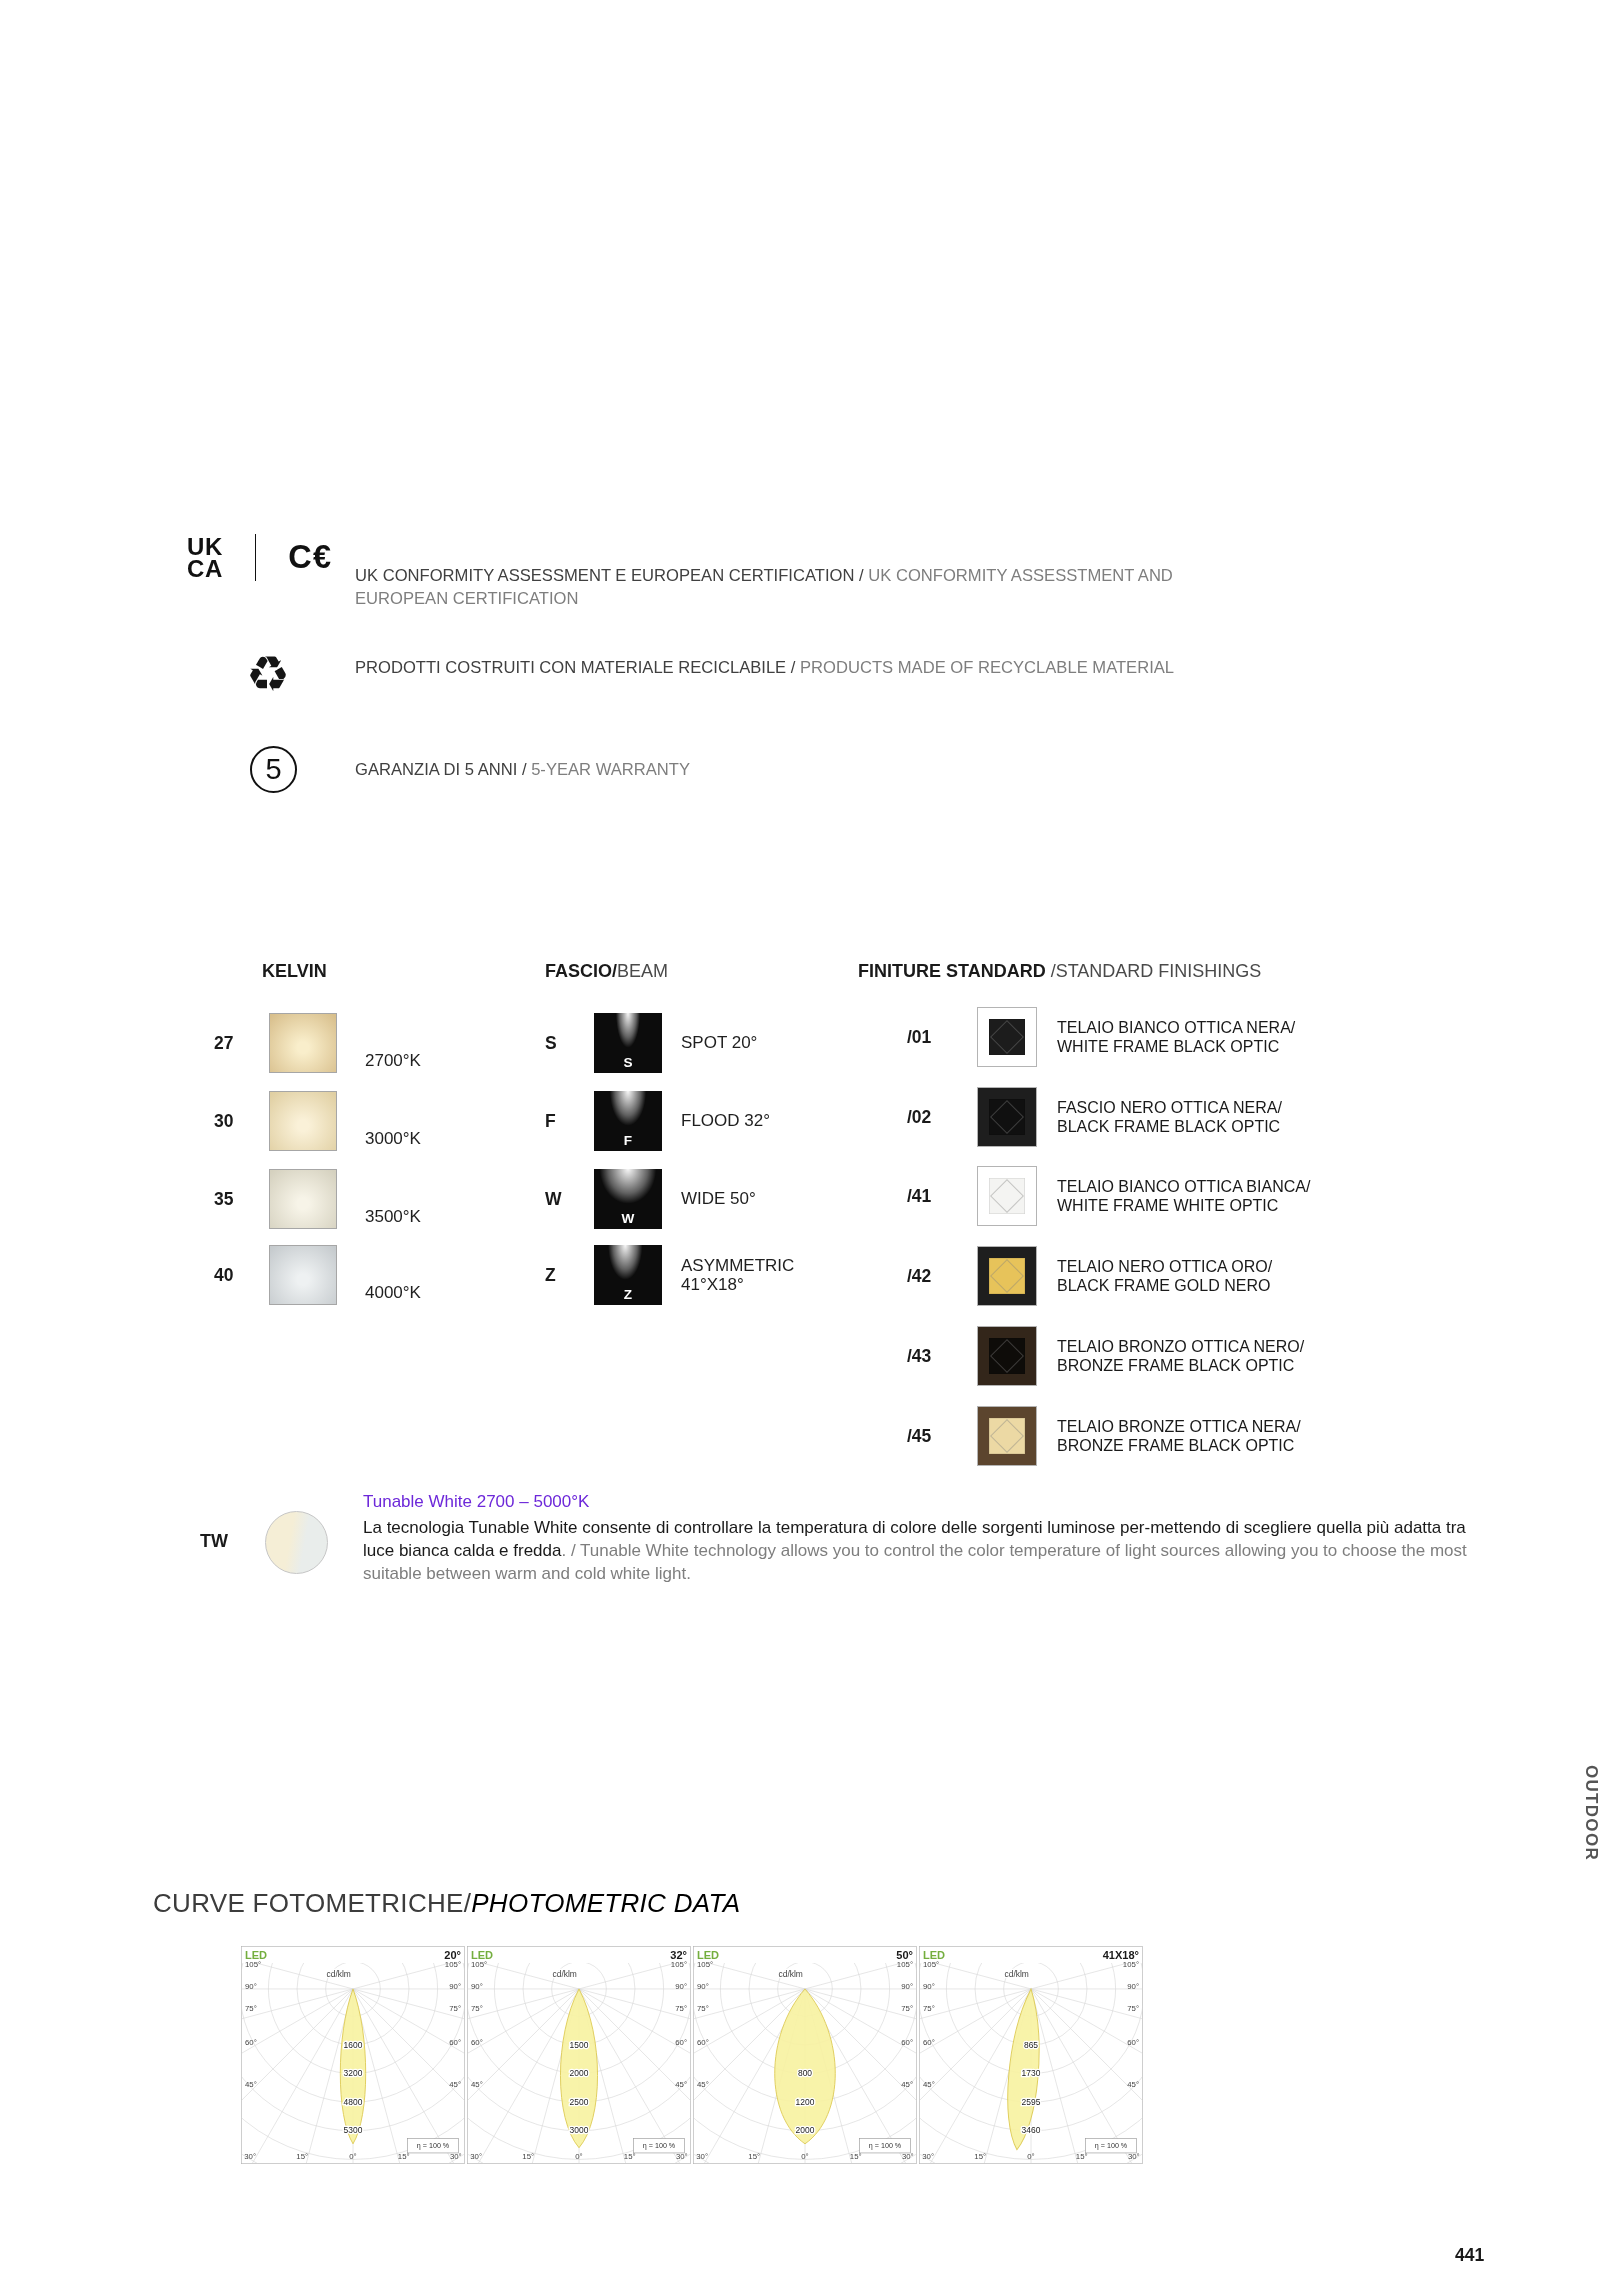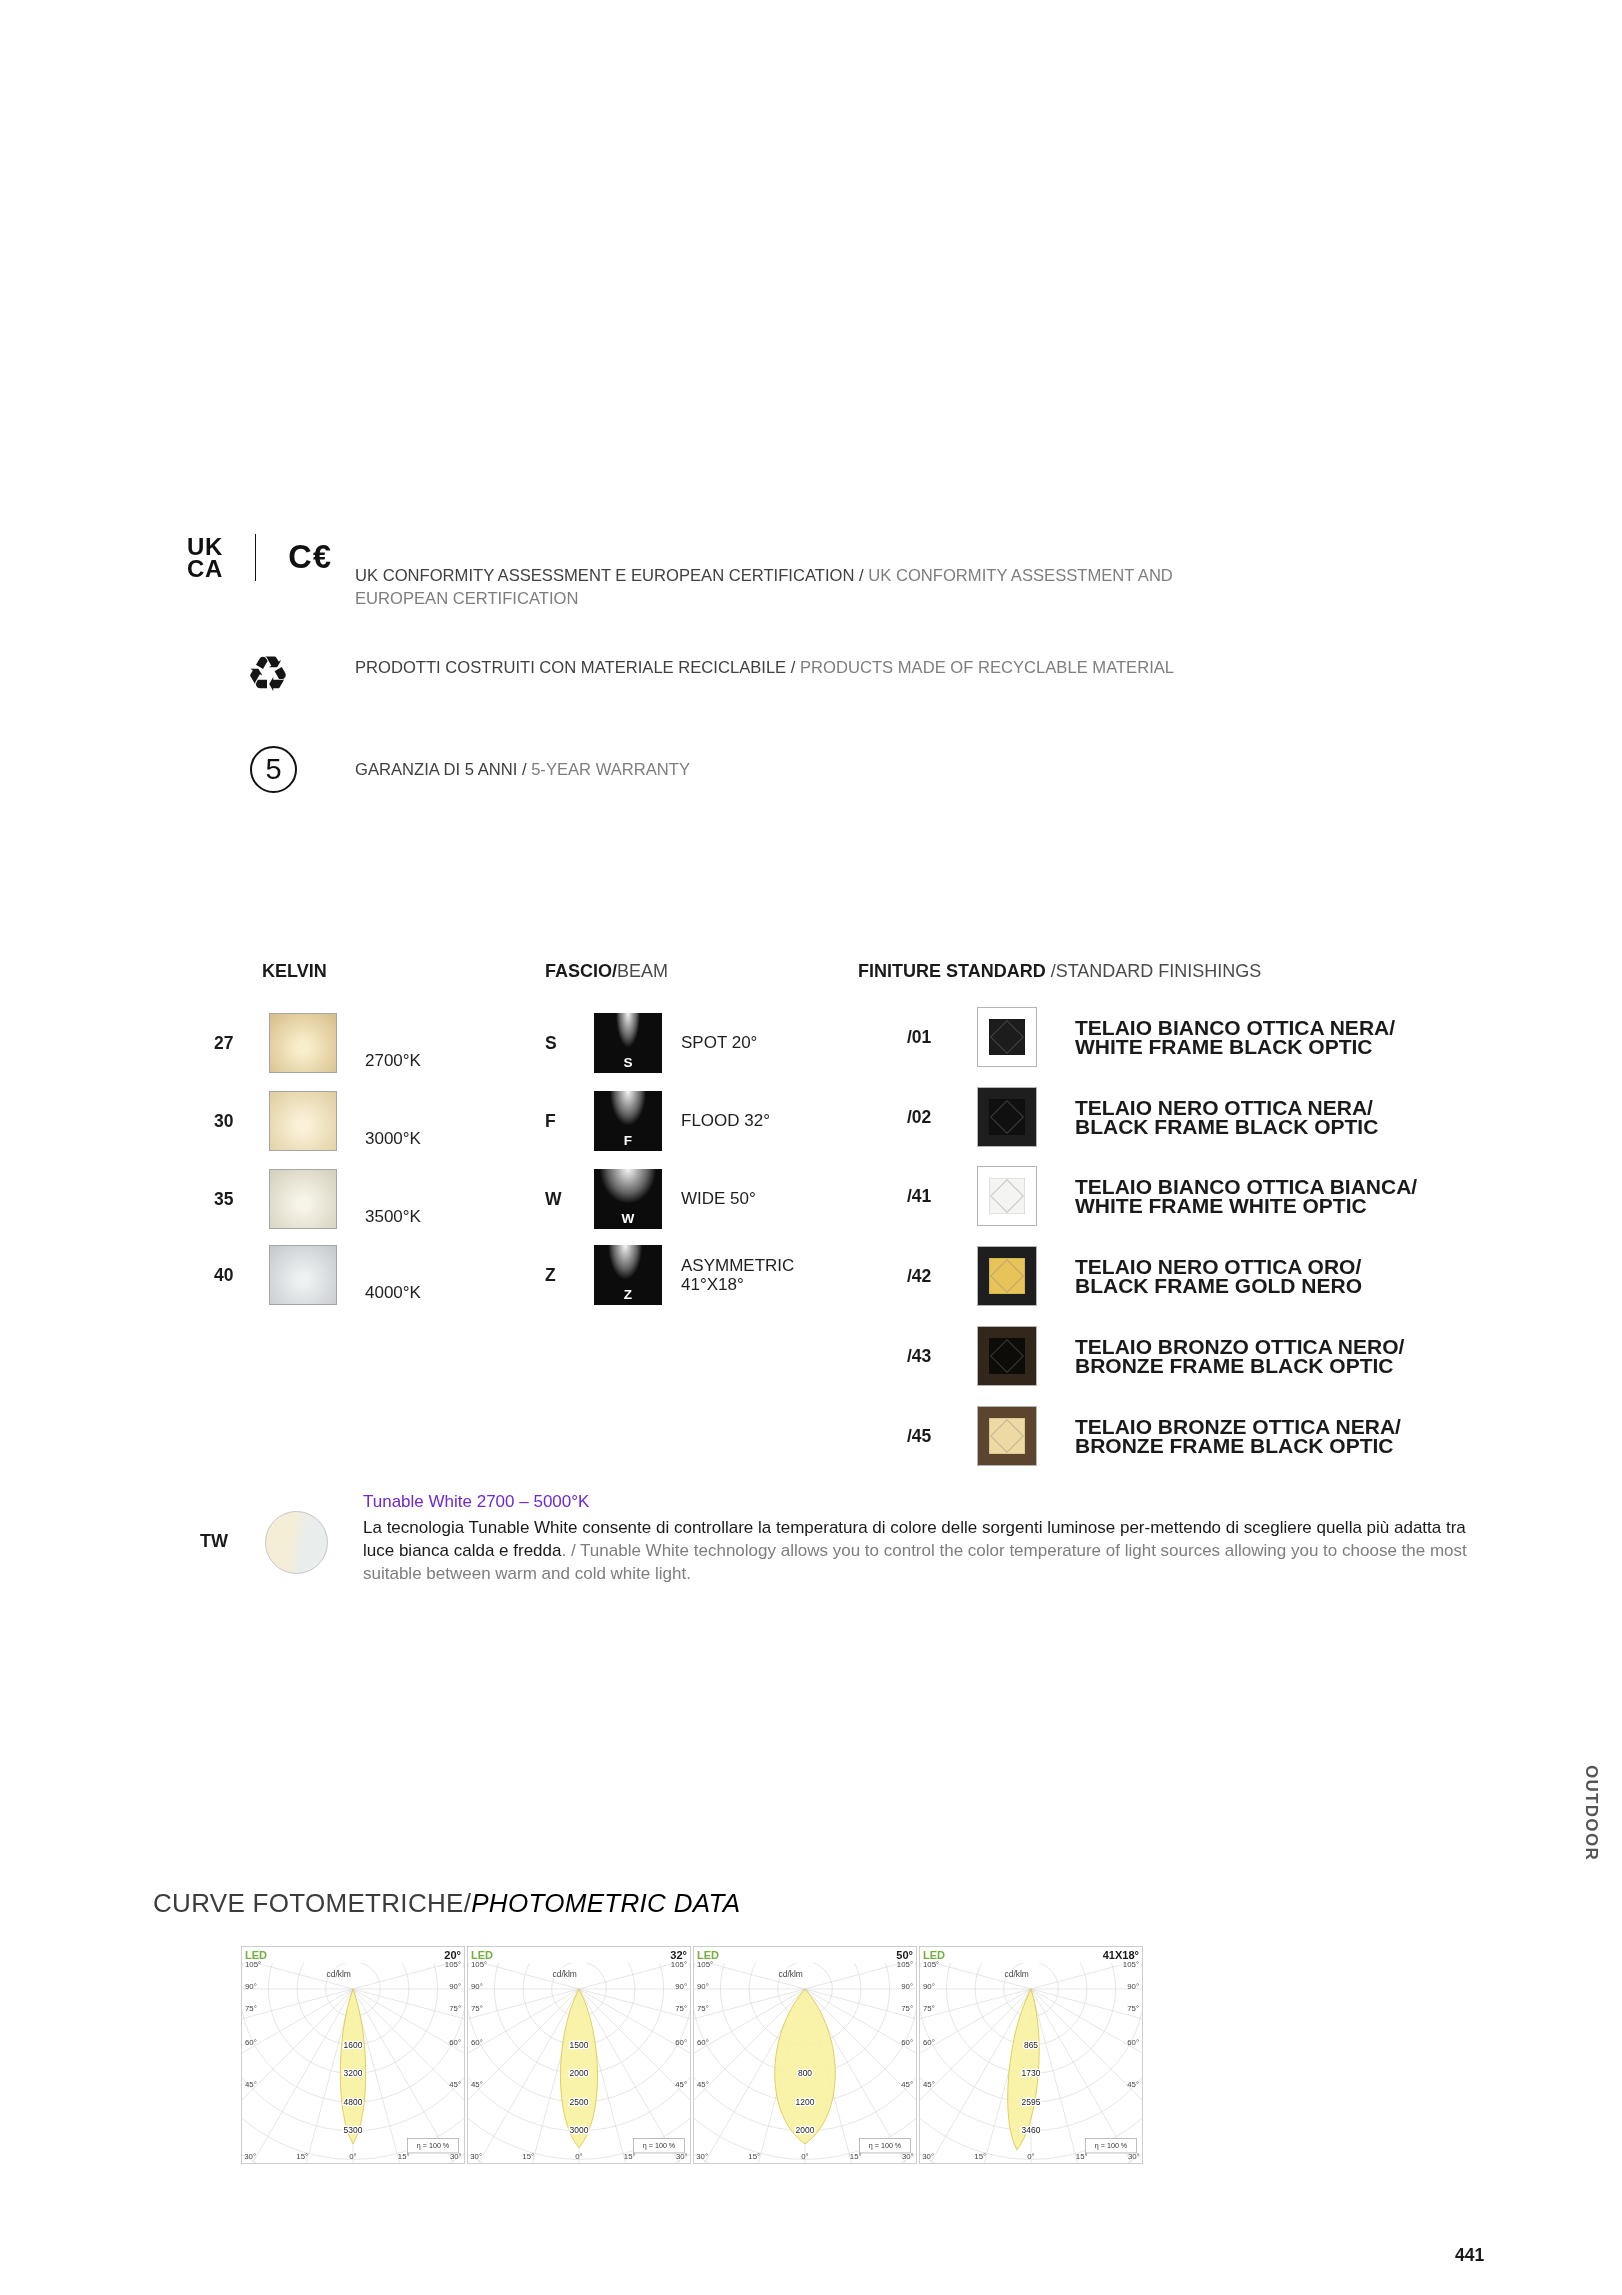--- a/index.html
+++ b/index.html
@@ -49,21 +49,21 @@
   .blabel { margin-left:19px; font-size:17px; color:#1f1f1f; width:149px; line-height:19.5px; }
 
   .frow { left:907px; height:60px; }
   .fcode { width:70px; font-size:17.5px; font-weight:700; }
   .fswatch { width:60px; height:60px; border:0.6px solid #b4b4b4; flex:0 0 auto;
              display:flex; align-items:center; justify-content:center; }
   .optic { width:36px; height:36px; box-shadow: inset 0 0 0 0.6px rgba(0,0,0,0.14);
            display:flex; align-items:center; justify-content:center; }
   .optic::after { content:''; width:22px; height:22px; transform:rotate(45deg);
                   border:0.6px solid rgba(128,128,128,0.40); }
-  .ftext { margin-left:38px; font-size:21px; font-weight:700; line-height:19.5px; white-space:nowrap; }
+  .ftext { margin-left:20px; font-size:16px; font-weight:400; line-height:19.5px; white-space:nowrap; }
 
   
   .tw-code { font-size:18px; font-weight:700; }
   .tw-circle { width:63px; height:63px; border-radius:50%; border:0.6px solid #c6c6c6;
                background:linear-gradient(100deg, #f5eed6 40%, #e9edeb 62%); }
   .tw-text { width:1105px; font-size:17px; line-height:23px; color:#7e7e7e; }
   .tw-text .t1 { color:#6d28d9; display:block; margin-bottom:2.6px; }
   .tw-text b { color:#1a1a1a; font-weight:400; }
 
   
@@ -173,21 +173,21 @@
       <span>TELAIO BIANCO OTTICA NERA/</span><br>
       <span>WHITE FRAME BLACK OPTIC</span>
     </span>
   </div>
   <div class="frow" style="top:1087px;">
     <span class="fcode">/02</span>
     <span class="fswatch" style="background: rgb(30, 30, 30);">
         <span class="optic" style="background: rgb(16, 16, 16);"></span>
       </span>
     <span class="ftext">
-      <span>TELAIO NERO OTTICA NERA/</span><br>
+      <span>FASCIO NERO OTTICA NERA/</span><br>
       <span>BLACK FRAME BLACK OPTIC</span>
     </span>
   </div>
   <div class="frow" style="top:1166px;">
     <span class="fcode">/41</span>
     <span class="fswatch" style="background: rgb(255, 255, 255);">
         <span class="optic" style="background: rgb(244, 244, 242);"></span>
       </span>
     <span class="ftext">
       <span>TELAIO BIANCO OTTICA BIANCA/</span><br>

